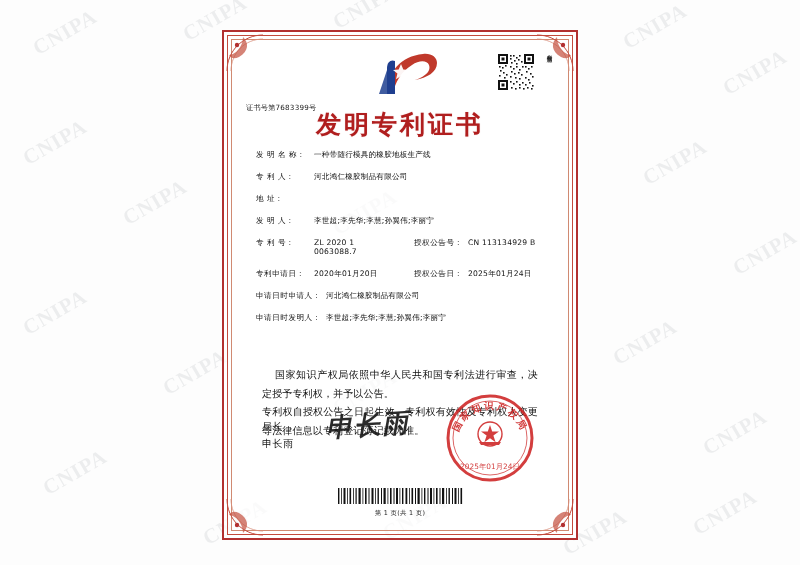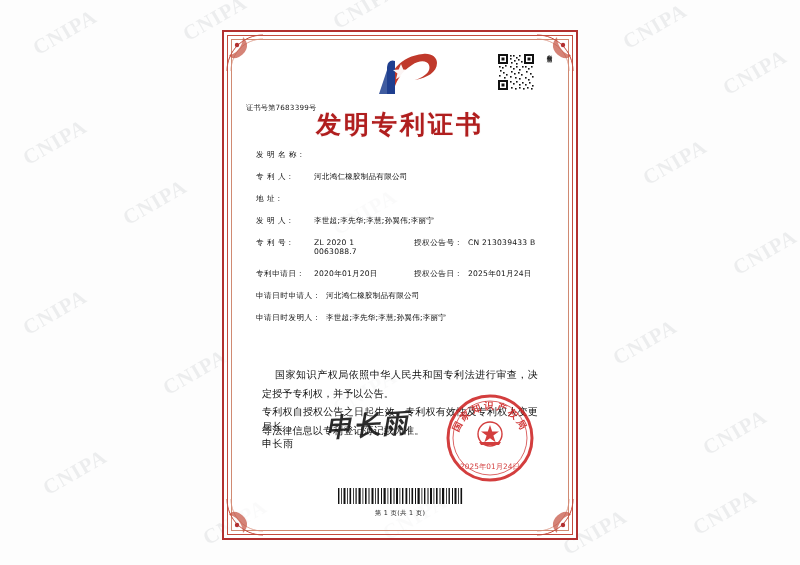--- a/index.html
+++ b/index.html
@@ -393,40 +393,41 @@
           </g>
         </svg>
       </div>
       <div class="qr-caption">专利公告信息</div>
 
       <div class="title">发明专利证书</div>
 
       <div class="fields" id="fields">
           <div class="row">
             <div class="lab">发 明 名 称：</div>
+            <div class="val">一种带随行模具的橡胶地板生产线</div>
           </div>
           <div class="row">
             <div class="lab">专 利 人：</div>
             <div class="val">河北鸿仁橡胶制品有限公司</div>
           </div>
           <div class="row">
             <div class="lab">地     址：</div>
           </div>
           <div class="row">
             <div class="lab">发 明 人：</div>
             <div class="val">李世超;李先华;李慧;孙翼伟;李丽宁</div>
           </div>
           <div class="row two">
             <div class="half left">
               <div class="lab">专 利 号：</div>
               <div class="val">ZL 2020 1 0063088.7</div>
             </div>
             <div class="half right">
               <div class="lab">授权公告号：</div>
-              <div class="val">CN 213039433 B</div>
+              <div class="val">CN 113134929 B</div>
             </div>
           </div>
           <div class="row two">
             <div class="half left">
               <div class="lab">专利申请日：</div>
               <div class="val">2020年01月20日</div>
             </div>
             <div class="half right">
               <div class="lab">授权公告日：</div>
               <div class="val">2025年01月24日</div>

